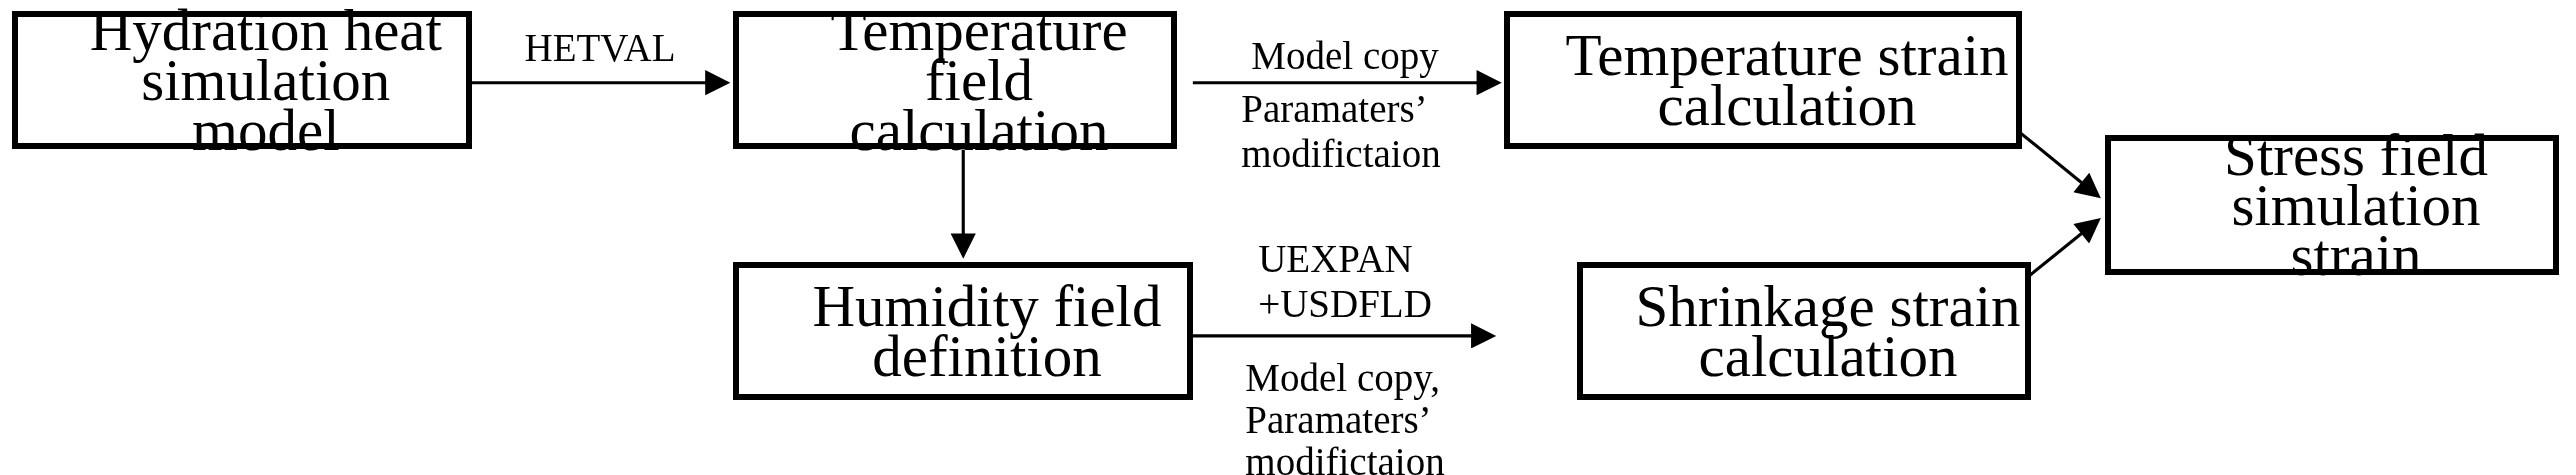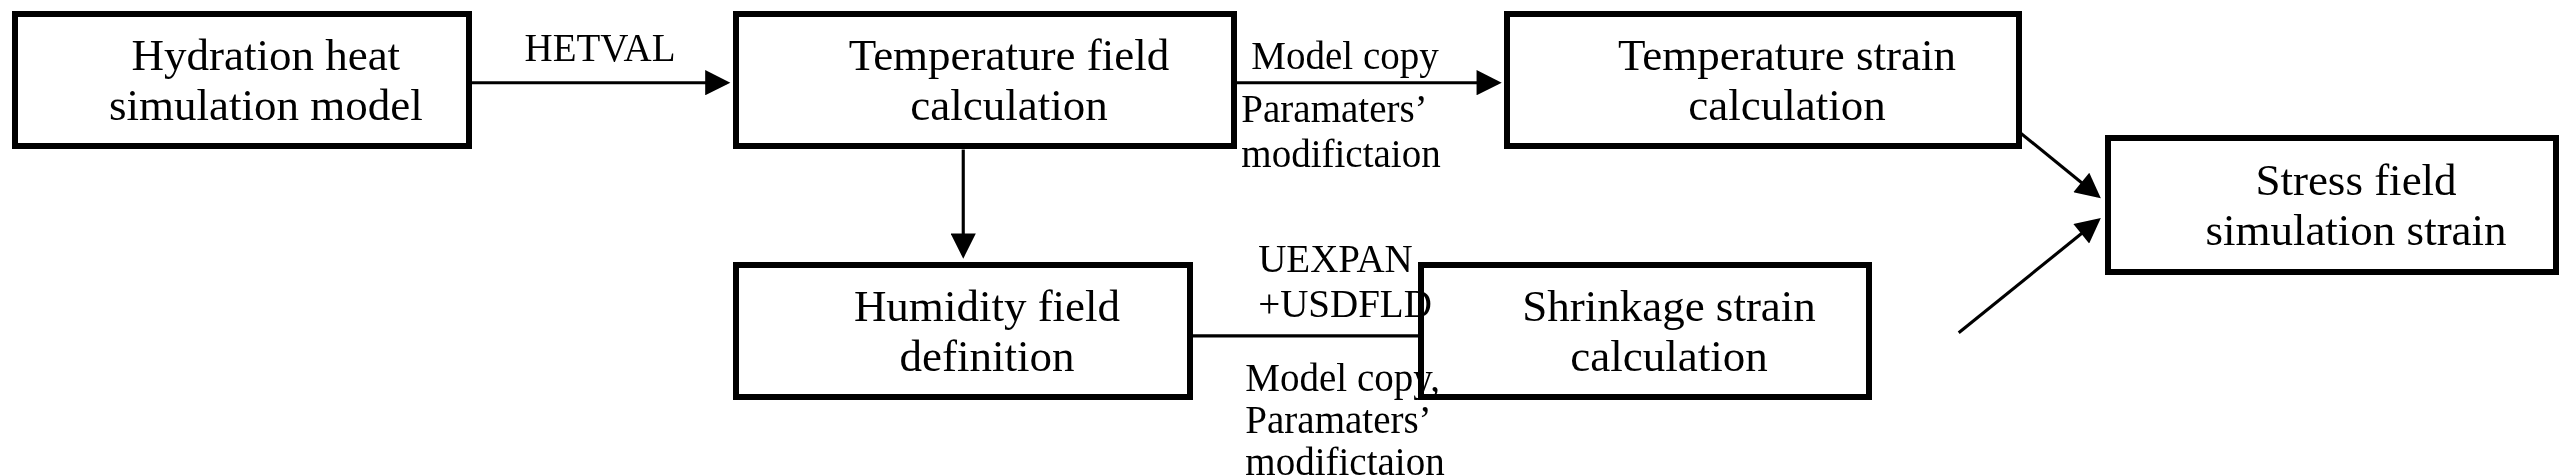--- a/index.html
+++ b/index.html
@@ -25,40 +25,40 @@
   }
   .box {
     position: absolute;
     box-sizing: border-box;
     border: 6.3px solid #000000;
     background: #ffffff;
     display: flex;
     align-items: center;
     justify-content: center;
     text-align: center;
-    font-size: 45px;
+    font-size: 59px;
     line-height: 50px;
     padding-left: 48px;
   }
   .box-label {
     white-space: pre-line;
   }
   .edge-label {
     position: absolute;
     transform: translateX(-50%);
     font-size: 39px;
     line-height: 45px;
     white-space: pre-line;
   }
   
   #box-hydration   { left: 11.8px;   top: 11px;  width: 460px; height: 138px; }
-  #box-temp-field  { left: 733px;  top: 11px;  width: 504px; height: 138px; }
+  #box-temp-field  { left: 733px;  top: 11px;  width: 444px; height: 138px; }
   #box-temp-strain { left: 1504px; top: 11px;  width: 518px; height: 138px; }
   #box-humidity    { left: 733px;  top: 262px; width: 460px; height: 138px; }
-  #box-shrinkage   { left: 1418px; top: 262px; width: 454px; height: 138px; }
+  #box-shrinkage   { left: 1577px; top: 262px; width: 454px; height: 138px; }
   #box-stress      { left: 2105px; top: 135px; width: 454px; height: 140px; }
   
   #lbl-hetval    { left: 600px;  top: 25px;  }
   #lbl-e2-above  { left: 1345px; top: 33px;  }
   #lbl-e2-below  { left: 1341px; top: 86px; }
   #lbl-e4-above  { left: 1345px; top: 236px; }
   #lbl-e4-below  { left: 1345px; top: 357px; line-height: 42px; }
 </style>
 </head>
 <body>

